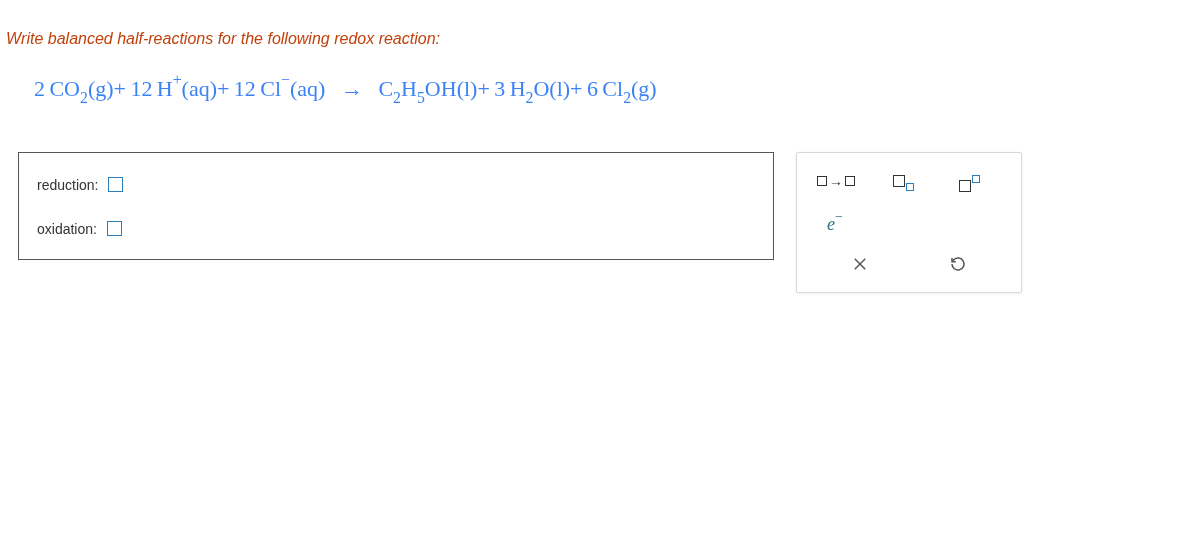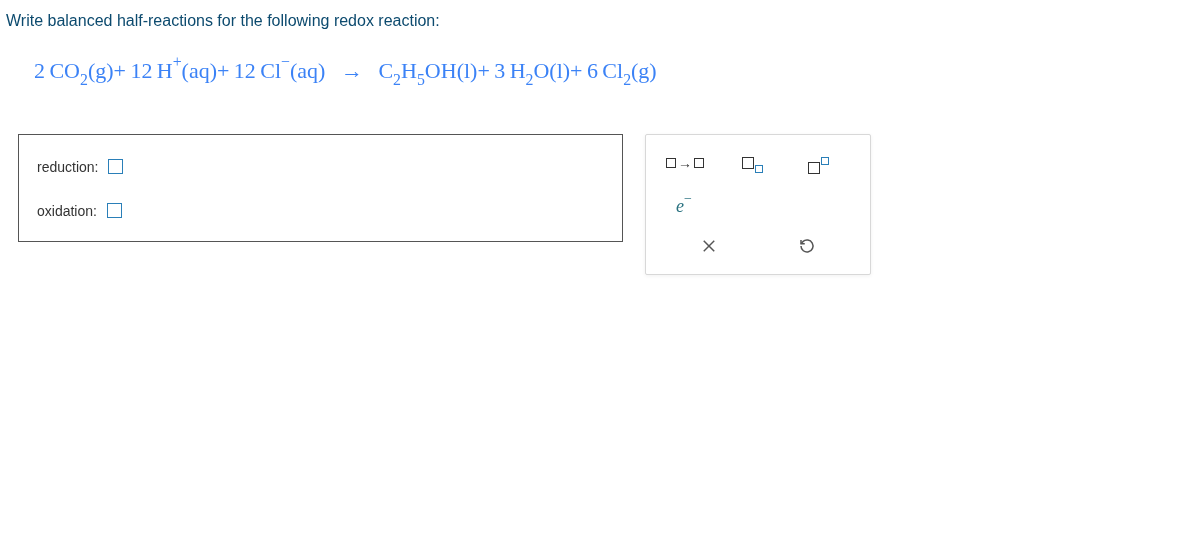--- a/index.html
+++ b/index.html
@@ -9,22 +9,23 @@
     }
     body {
       font-family: Arial, Helvetica, sans-serif;
       background: #fff;
       width: 1200px;
       height: 554px;
       padding: 0;
     }
     .question-text {
       font-size: 16px;
-      color: #0c4a6e;
-      padding: 12px 14px 8px 6px;
+      color: #c2410c;
+      padding: 30px 14px 8px 6px;
+      font-style: italic;
     }
     .equation {
       font-family: 'Times New Roman', serif;
       font-size: 22px;
       color: #3b82f6;
       padding: 18px 0 30px 34px;
     }
     .equation .sub {
       font-size: 0.72em;
       vertical-align: sub;
@@ -41,21 +42,21 @@
       margin: 0 10px;
     }
     .work-area {
       display: flex;
       align-items: flex-start;
       gap: 22px;
       padding: 16px 14px 0 18px;
     }
     .answer-box {
       border: 1px solid #555;
-      width: 605px;
+      width: 756px;
       padding: 24px 18px 22px 18px;
     }
     .answer-row {
       display: flex;
       align-items: center;
       gap: 6px;
       margin-bottom: 28px;
       font-size: 14px;
       color: #333;
     }

